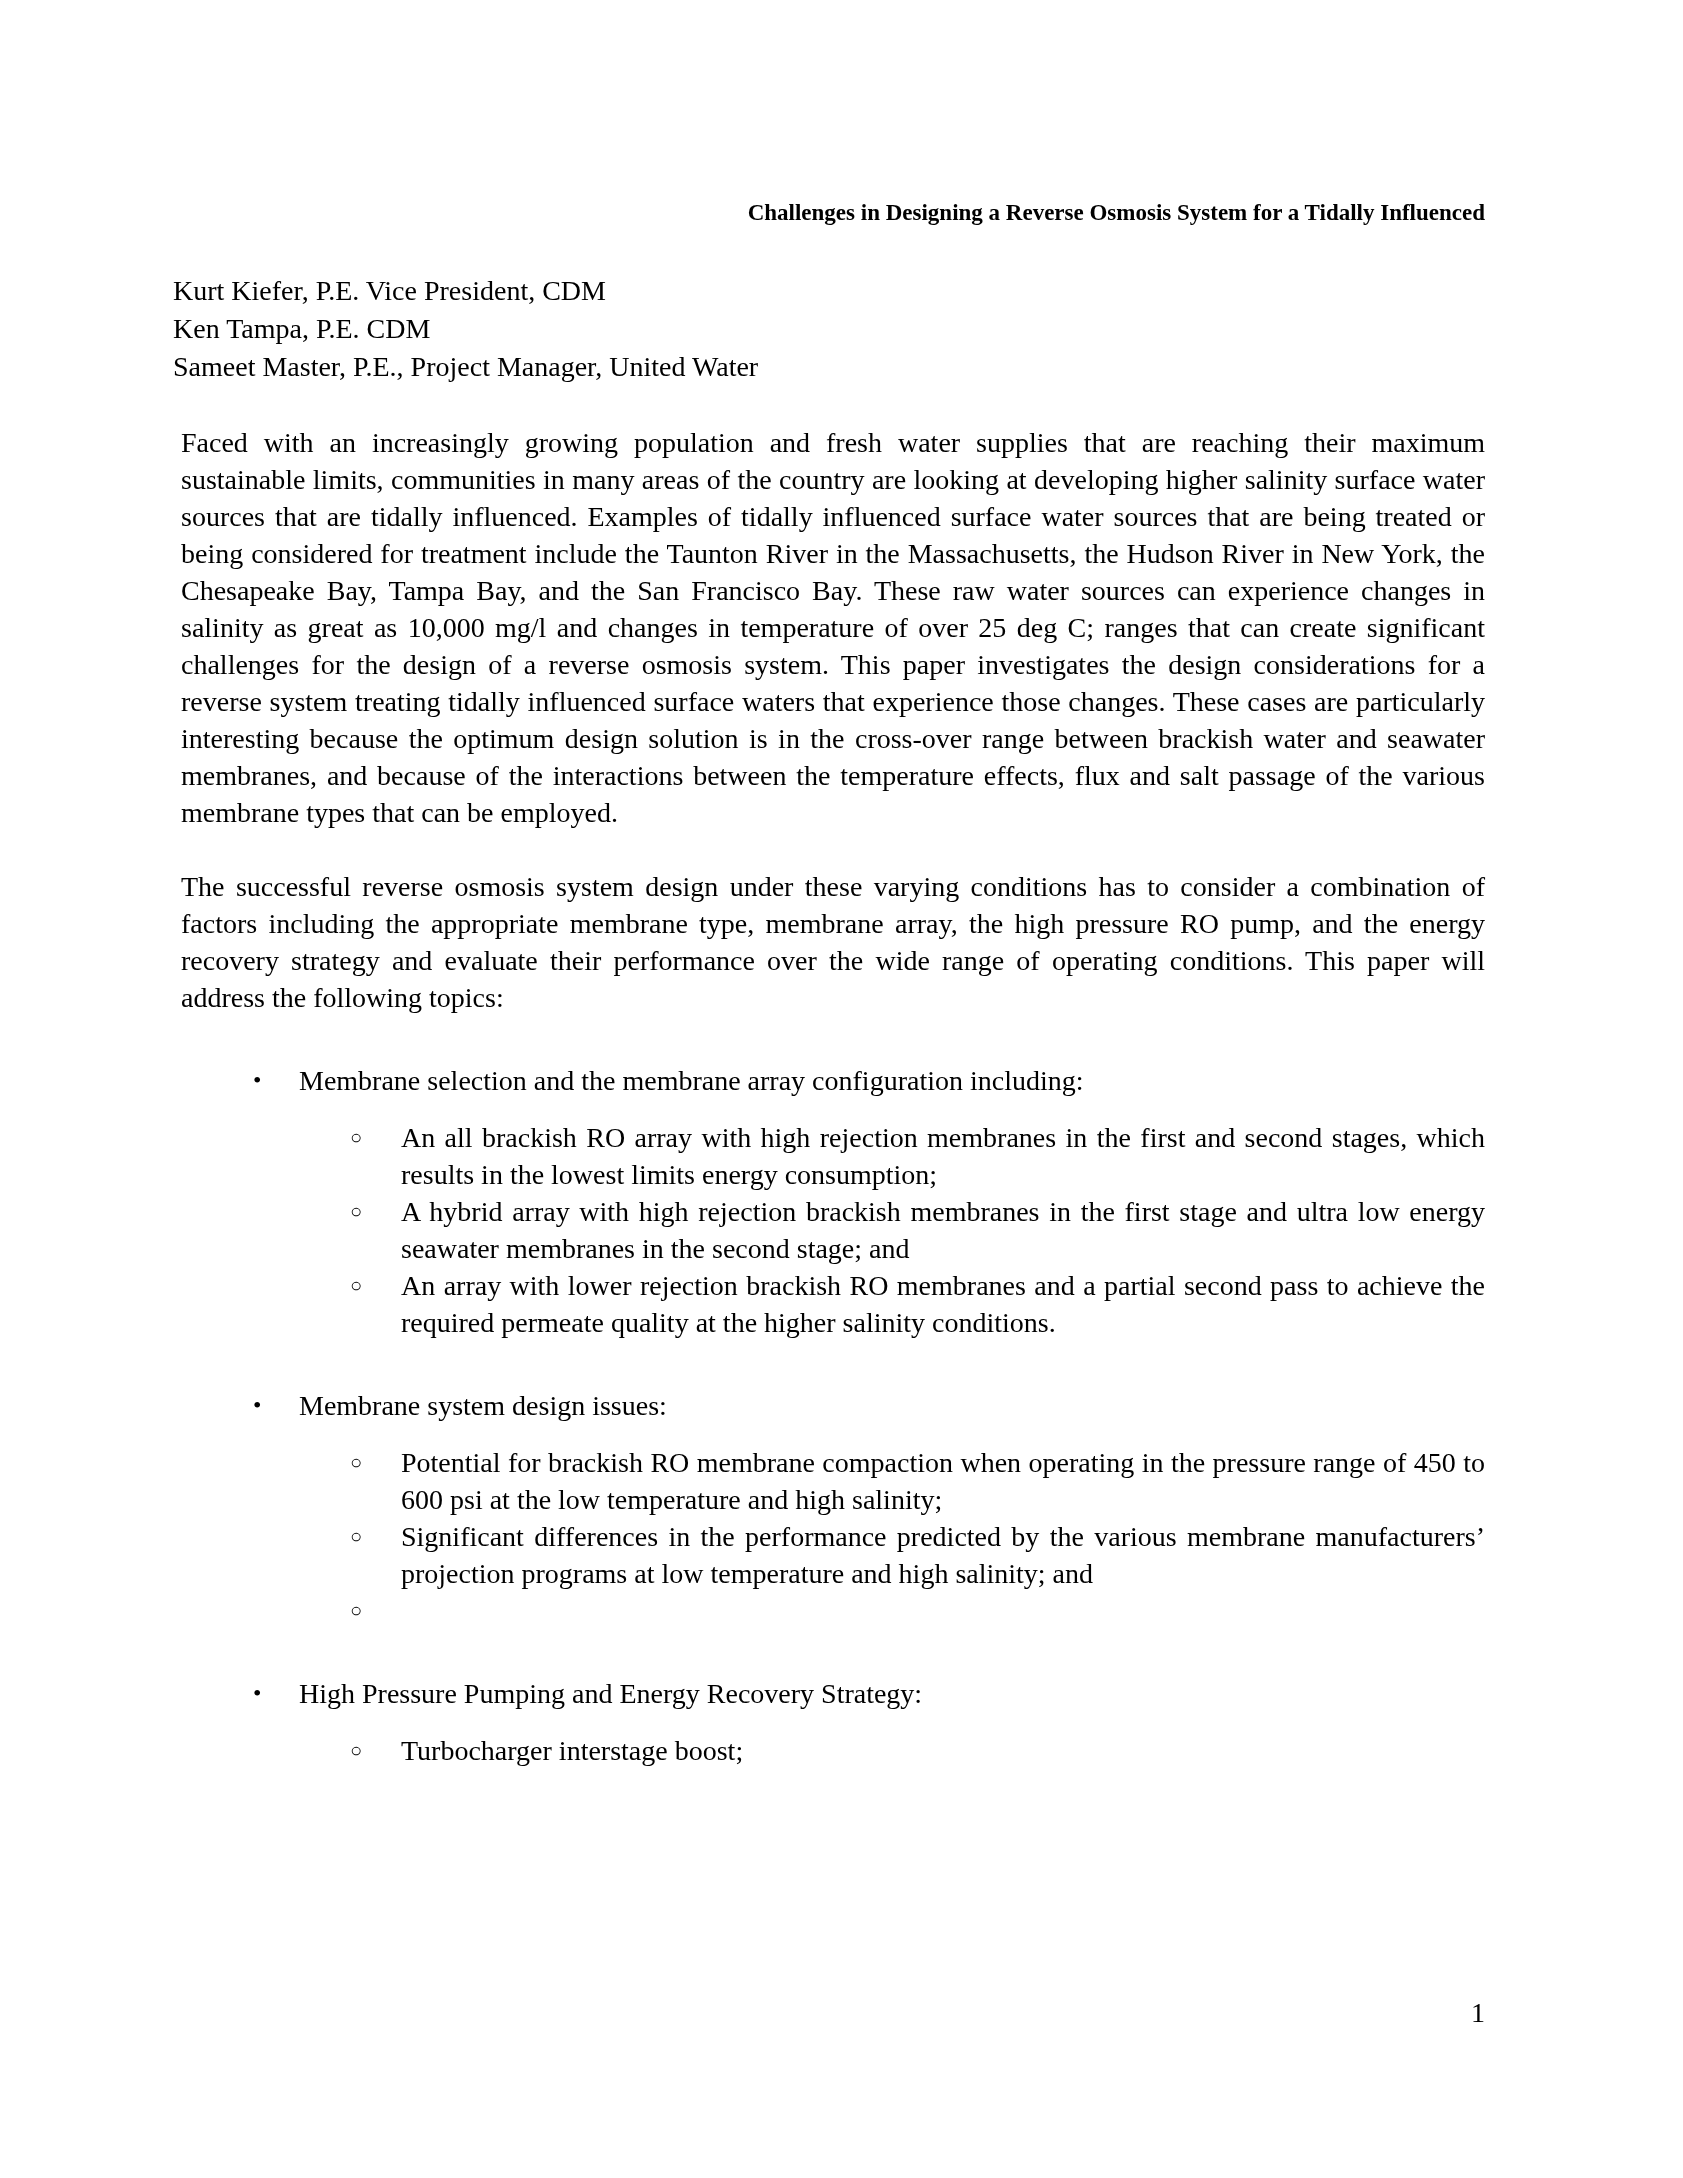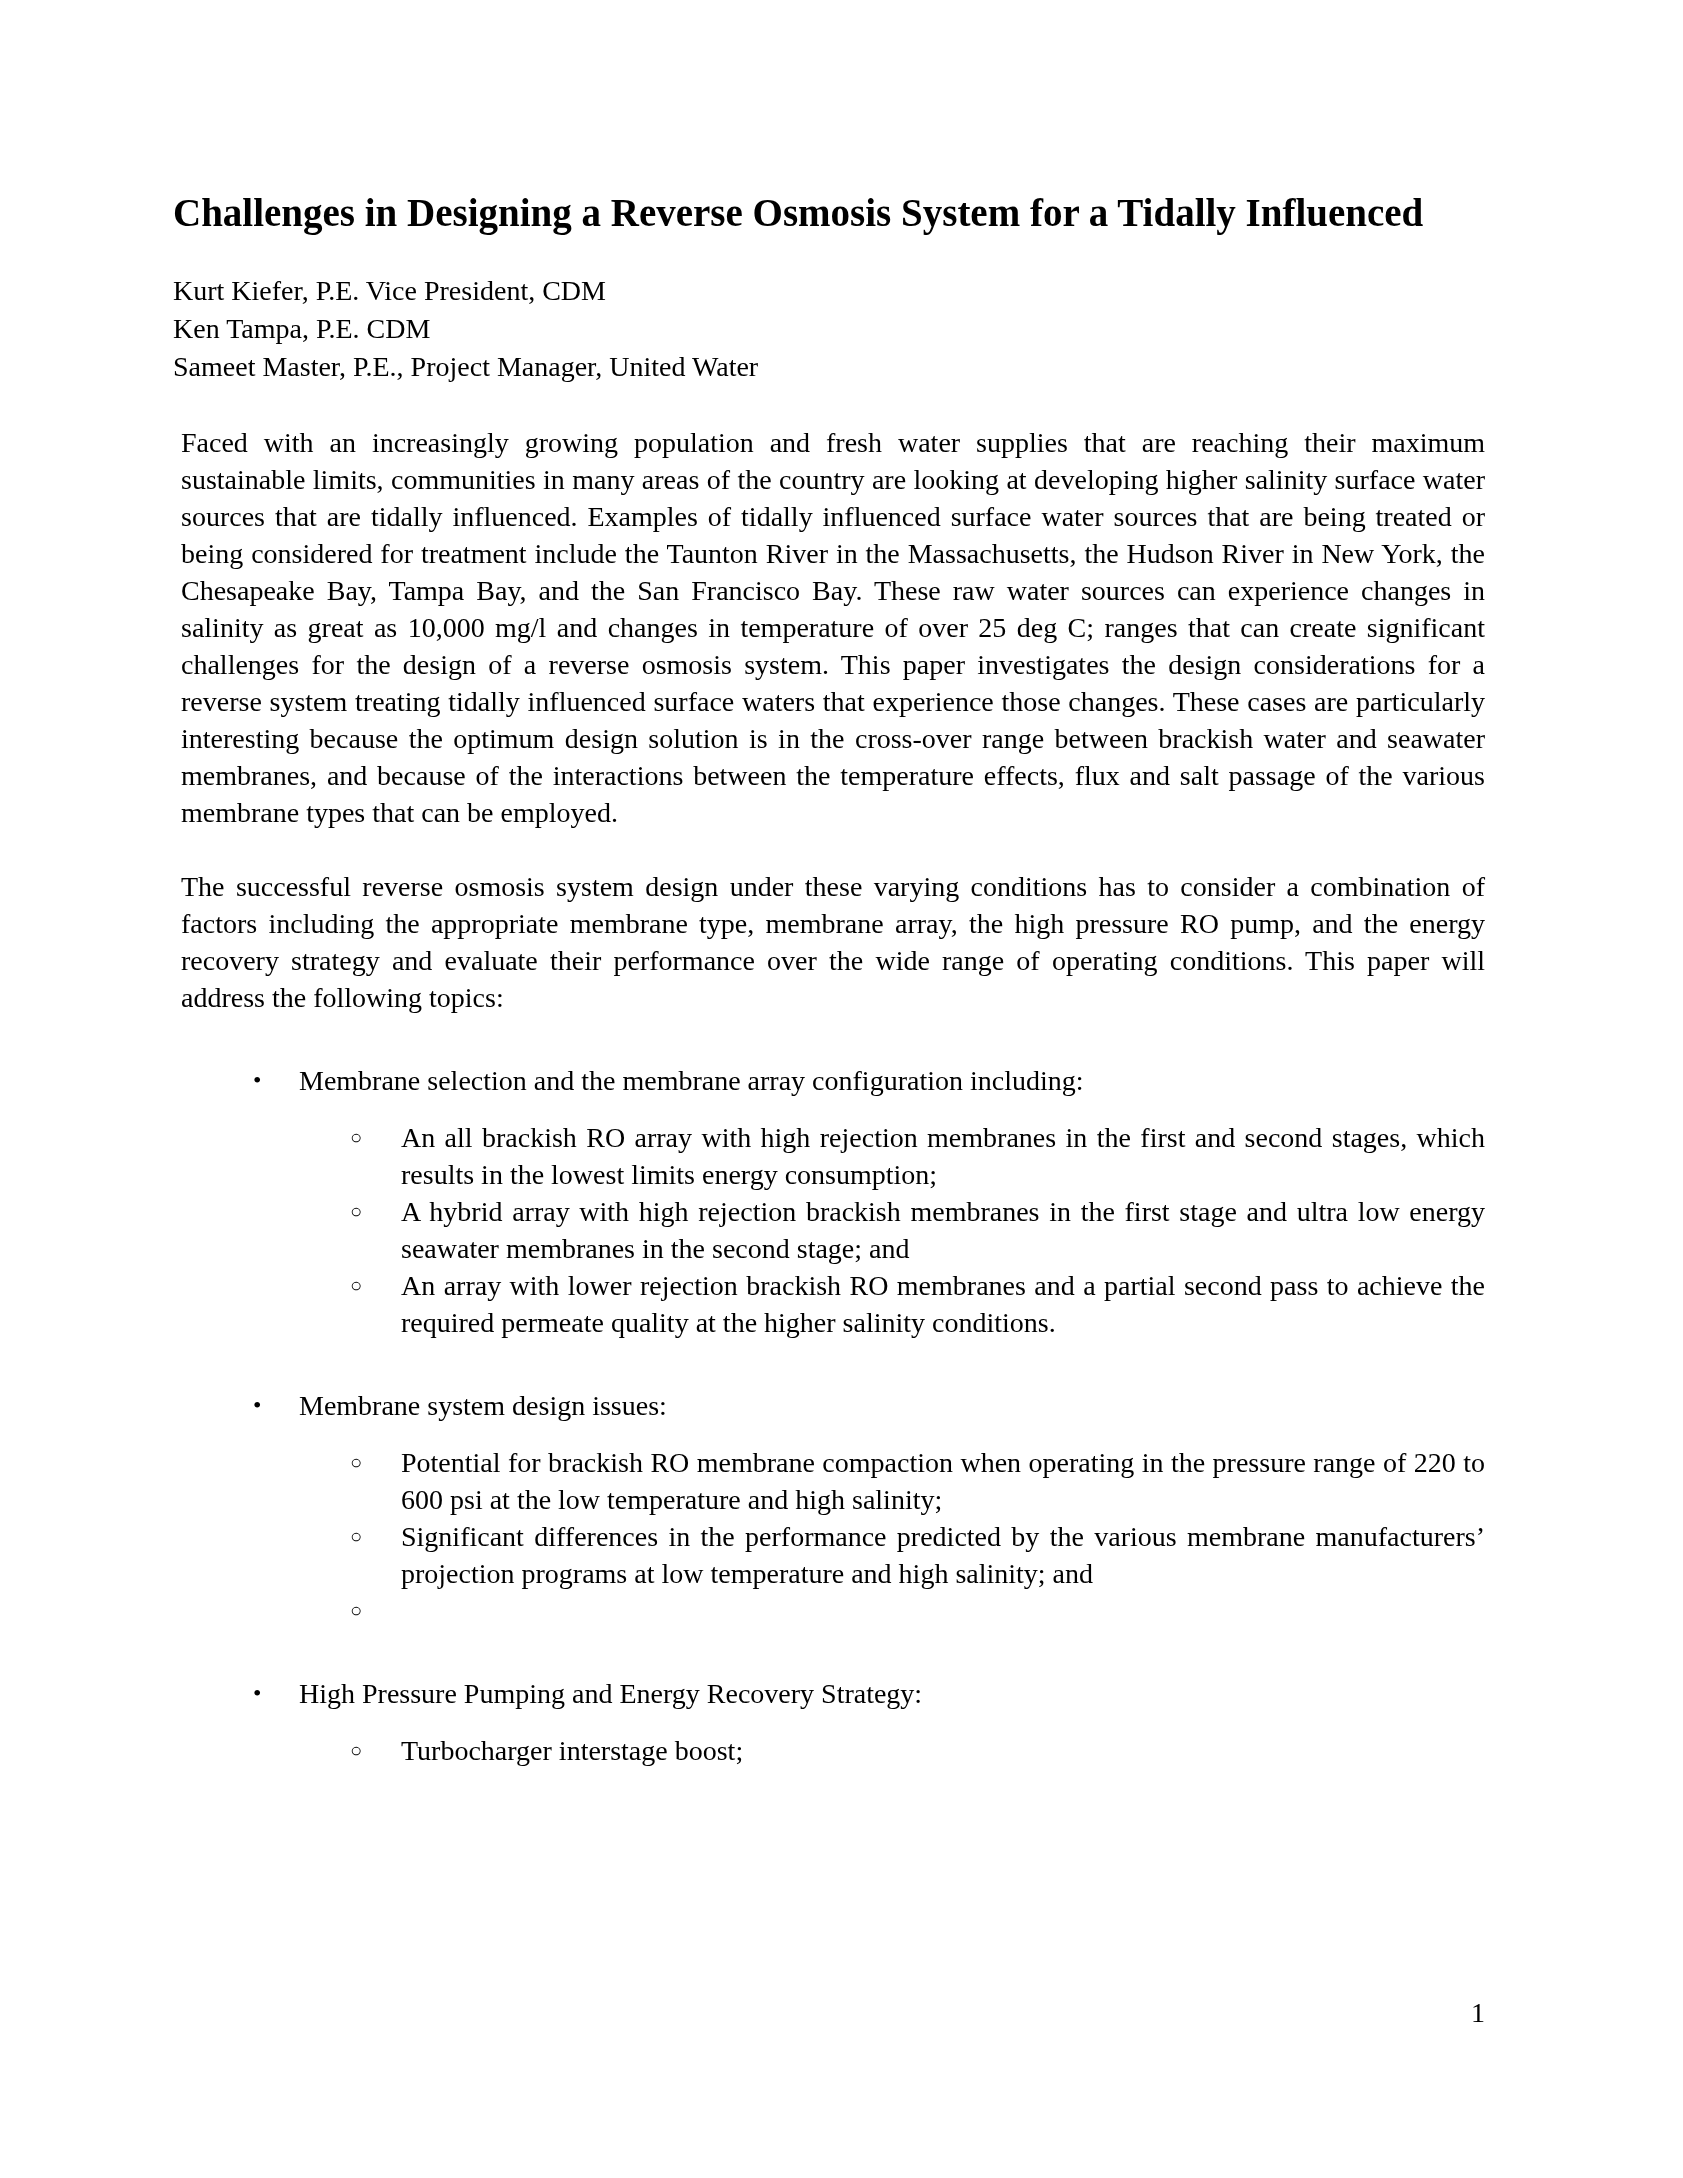--- a/index.html
+++ b/index.html
@@ -11,24 +11,24 @@
     color: #000000;
     font-family: "Liberation Serif", serif;
     overflow: hidden;
   }
   .content {
     margin: 0 198px 0 173px;
     padding-top: 194px;
   }
   .title {
     margin: 0;
-    font-size: 39px;
+    font-size: 23px;
     font-weight: bold;
     line-height: 38px;
-    text-align: left;
+    text-align: right;
   }
   .title-line { display: block; }
   .authors {
     margin: 40px 0 38px 0;
     font-size: 28px;
     line-height: 38px;
   }
   .para {
     margin: 0 0 37px 8px;
     font-size: 28px;
@@ -117,21 +117,21 @@
     </div>
 
     <div class="bullet-group">
       <div class="bullet-header">
         <span class="bullet-marker">•</span>
         <span class="bullet-label">Membrane system design issues:</span>
       </div>
       <div class="sub-list">
         <div class="sub-item">
           <span class="sub-marker">○</span>
-          <span class="sub-text">Potential for brackish RO membrane compaction when operating in the pressure range of 220 to 600 psi at the low temperature and high salinity;</span>
+          <span class="sub-text">Potential for brackish RO membrane compaction when operating in the pressure range of 450 to 600 psi at the low temperature and high salinity;</span>
         </div>
         <div class="sub-item">
           <span class="sub-marker">○</span>
           <span class="sub-text">Significant differences in the performance predicted by the various membrane manufacturers’ projection programs at low temperature and high salinity; and</span>
         </div>
         <div class="sub-item">
           <span class="sub-marker">○</span>
         </div>
       </div>
     </div>

